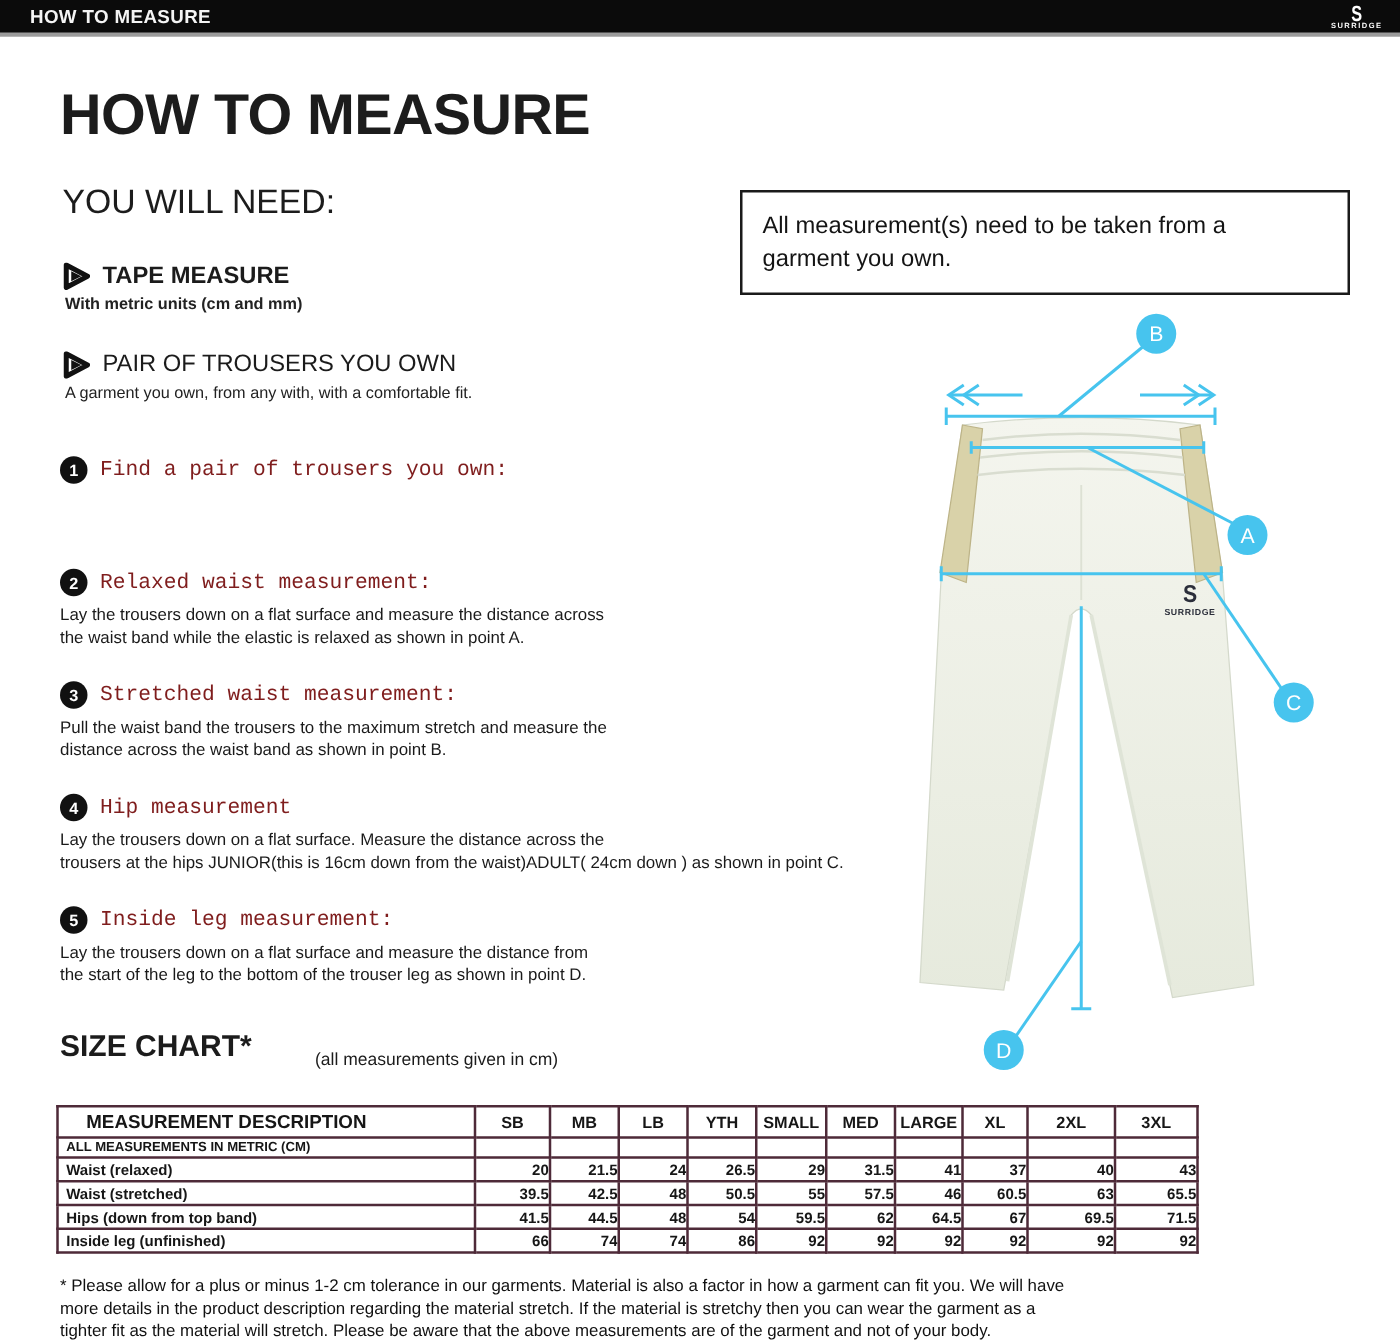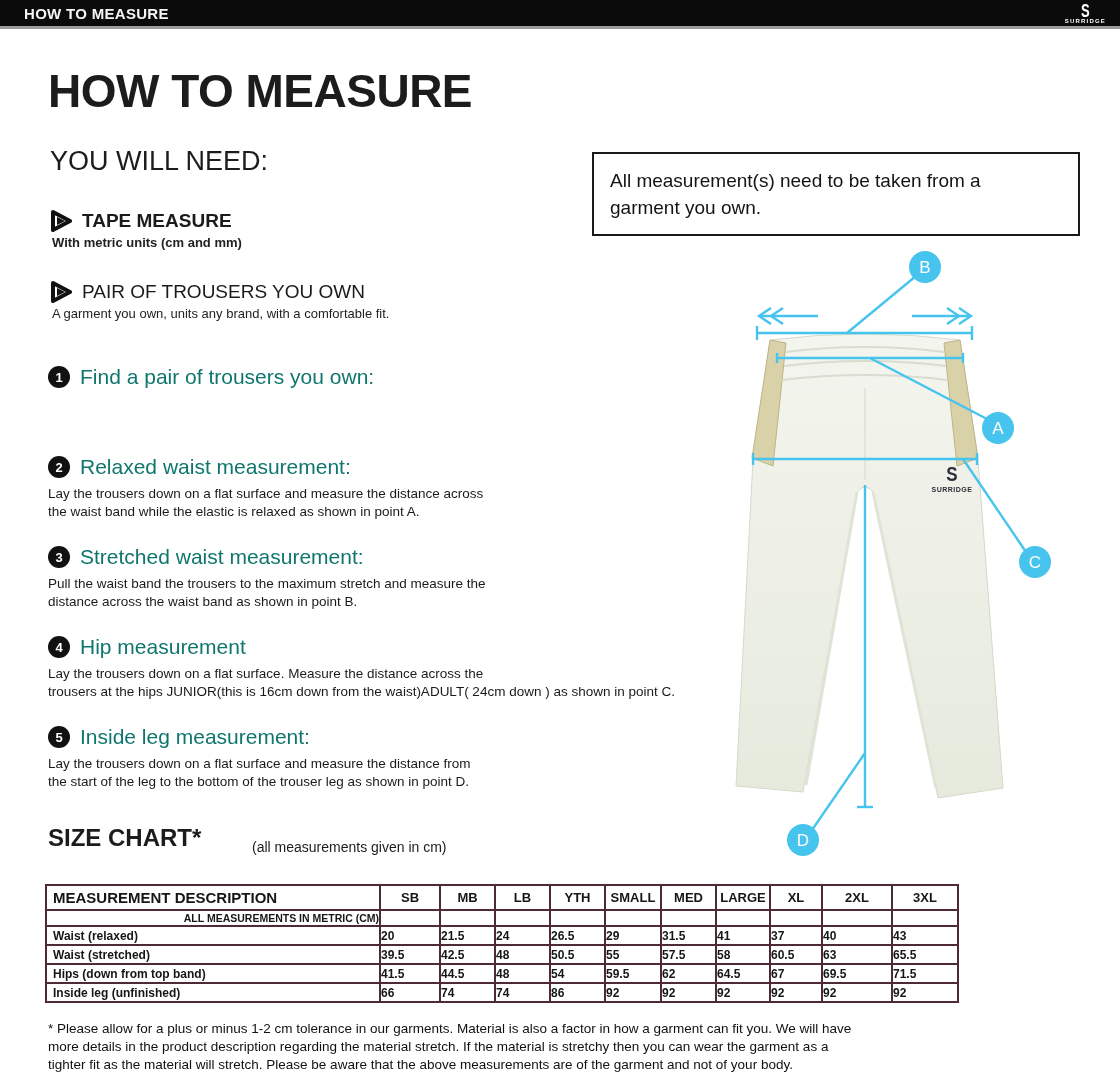--- a/index.html
+++ b/index.html
@@ -28,21 +28,21 @@
   .need-item .label { font-size:19px; color:#1b1b1b; }
   .need-item .desc { font-size:13px; color:#222; margin-top:3px; margin-left:2px; }
   #need-1 { top:210px;font-weight:bold; }
   #need-2 { top:281px; }
 
   
   .step { position:absolute; left:48px; width:700px; }
   .step .head { display:flex; align-items:center; gap:10px; }
   .step .num { width:22px; height:22px; border-radius:50%; background:#111; color:#fff;
     font-size:13px; font-weight:700; display:flex; align-items:center; justify-content:center; flex:0 0 22px; }
-  .step .title { font-size:21px; color:#0f766e; }
+  .step .title { font-size:17px; color:#7f1d1d;font-family:Liberation Mono, monospace; }
   .step .body { margin-top:6px; font-size:13.5px; line-height:1.33; color:#1a1a1a; white-space:pre-line; }
   #step-1 { top:365px; } #step-2 { top:455px; } #step-3 { top:545px; }
   #step-4 { top:635px; } #step-5 { top:725px; }
 
   
   .note-box { position:absolute; left:592px; top:152px; width:488px; height:84px;
     border:2px solid #1a1a1a; background:#fff; padding:14px 16px; font-size:19px;
     line-height:1.4; color:#141414; white-space:pre-line; }
 
   
@@ -50,23 +50,23 @@
 
   
   .chart-heading { position:absolute; left:48px; top:824px; font-size:24px; font-weight:600; color:#1c1c1c; }
   .chart-subheading { position:absolute; left:252px; top:839px; font-size:14px; color:#1b1b1b; }
 
   table.size-chart { position:absolute; left:45px; top:884px; width:912px;
     border-collapse:collapse; table-layout:fixed; background:#fff; }
   table.size-chart td, table.size-chart th { border:2px solid #4e2a38; overflow:hidden;
     white-space:nowrap; color:#161616; }
   tr.hdr th { height:25px; font-size:13px; font-weight:700; text-align:center; }
-  tr.hdr th.desc { font-size:15px; text-align:left; padding-left:6px; }
-  tr.metric td { height:16px; font-size:10.5px; font-weight:700; text-align:right; padding-left:6px; }
-  tr.data td { height:19px; font-size:12px; font-weight:700; text-align:left; }
+  tr.hdr th.desc { font-size:15px; text-align:left; padding-left:22px; }
+  tr.metric td { height:16px; font-size:10.5px; font-weight:700; text-align:left; padding-left:6px; }
+  tr.data td { height:19px; font-size:12px; font-weight:700; text-align:right; }
   tr.data td.lbl { text-align:left; padding-left:6px; }
 
   
   .disclaimer { position:absolute; left:48px; top:1020px; width:1044px; font-size:13.5px;
     line-height:1.32; color:#111; white-space:pre-line; }
 </style>
 </head>
 <body>
 
 <div class="page">
@@ -94,21 +94,21 @@
   </div>
 
   <div class="need-item" id="need-2">
     <div class="row">
       <svg class="tri" viewBox="0 0 22 22">
         <polygon points="3,2 20,11 3,20" fill="#ffffff" stroke="#111" stroke-width="4" stroke-linejoin="round"></polygon>
         <polygon points="7,7 15,11 7,15" fill="#111"></polygon>
       </svg>
       <span class="label">PAIR OF TROUSERS YOU OWN</span>
     </div>
-    <div class="desc">A garment you own, units any brand, with a comfortable fit.</div>
+    <div class="desc">A garment you own, from any with, with a comfortable fit.</div>
   </div>
 
   <div class="note-box">All measurement(s) need to be taken from a
 garment you own.</div>
 
   <div class="step" id="step-1">
     <div class="head">
       <span class="num">1</span>
       <span class="title">Find a pair of trousers you own:</span>
     </div>
@@ -285,21 +285,21 @@
       <td>43</td>
     </tr>
     <tr class="data">
       <td class="lbl">Waist (stretched)</td>
       <td>39.5</td>
       <td>42.5</td>
       <td>48</td>
       <td>50.5</td>
       <td>55</td>
       <td>57.5</td>
-      <td>58</td>
+      <td>46</td>
       <td>60.5</td>
       <td>63</td>
       <td>65.5</td>
     </tr>
     <tr class="data">
       <td class="lbl">Hips (down from top band)</td>
       <td>41.5</td>
       <td>44.5</td>
       <td>48</td>
       <td>54</td>

